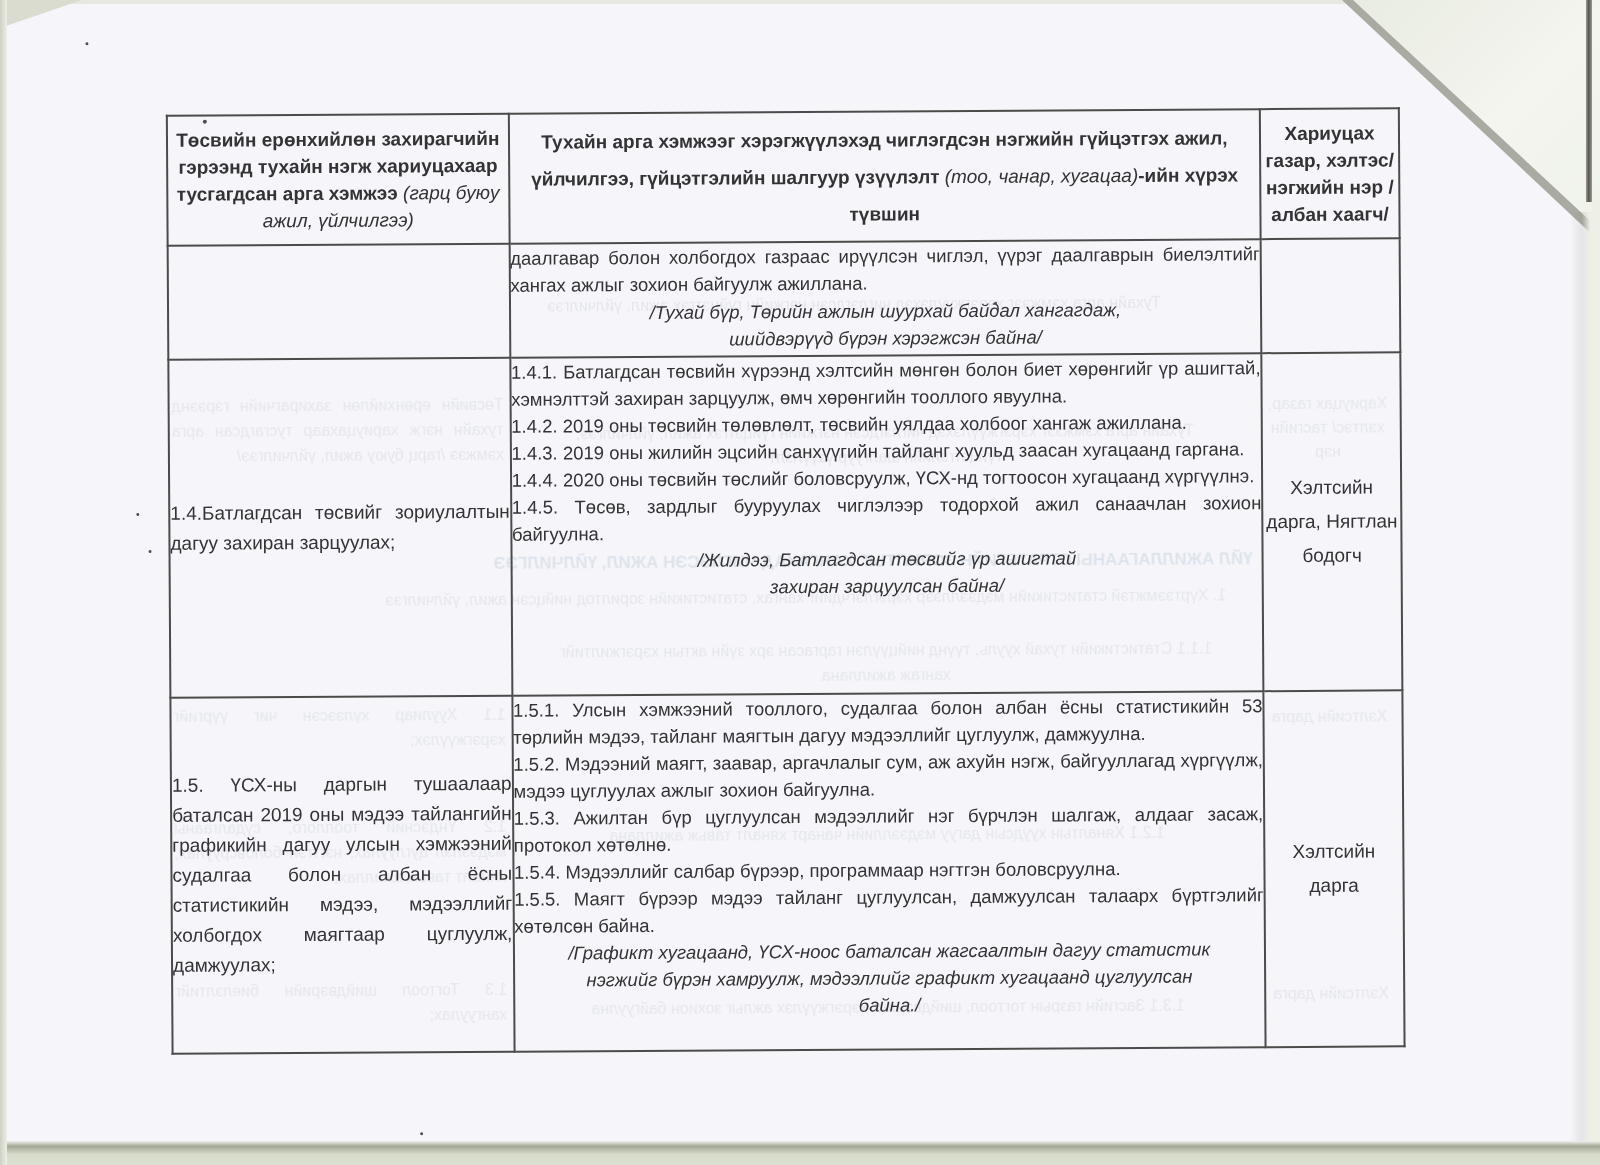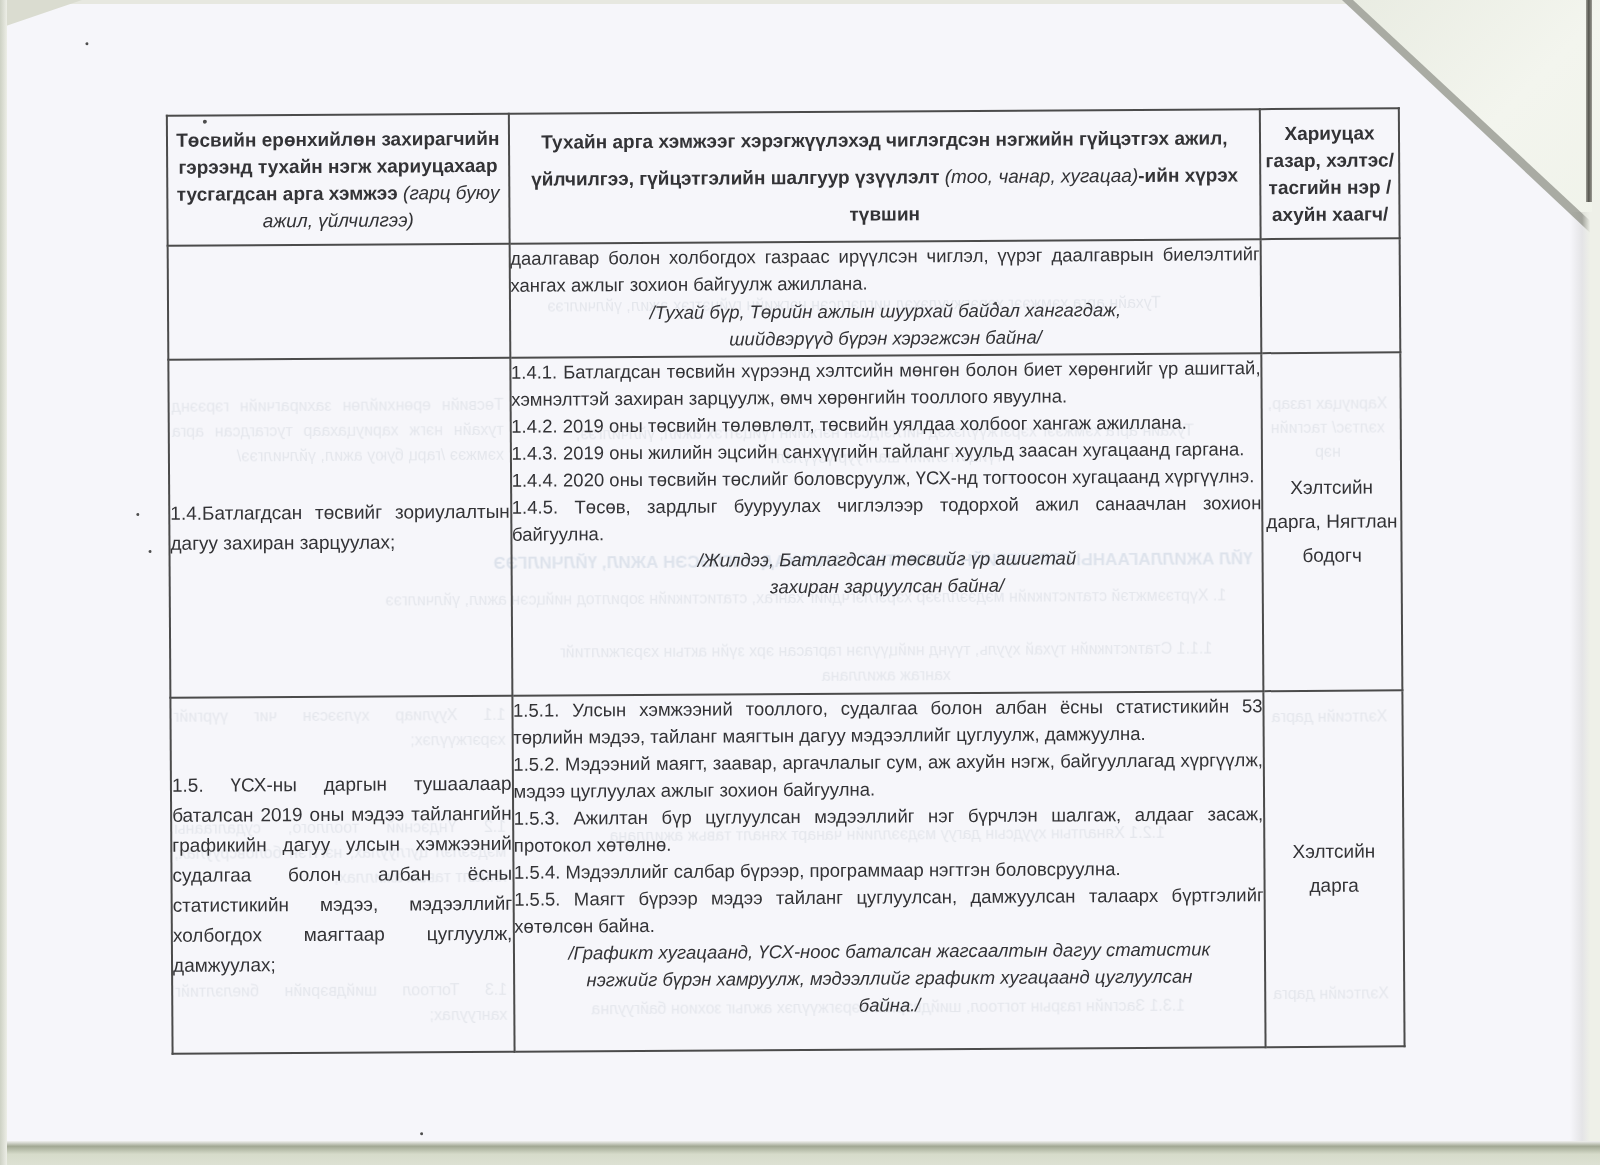--- a/index.html
+++ b/index.html
@@ -122,21 +122,21 @@
         <col style="width:139px">
       </colgroup>
       <tbody>
           <tr style="height:130px;">
         <th class="hc hc1">
           <span>Төсвийн ерөнхийлөн захирагчийн  гэрээнд тухайн нэгж хариуцахаар тусгагдсан арга хэмжээ </span><span class="paren">(гарц буюу ажил, үйлчилгээ)</span>
         </th>
         <th class="hc hc2">
           <span>Тухайн арга хэмжээг хэрэгжүүлэхэд чиглэгдсэн нэгжийн гүйцэтгэх ажил, үйлчилгээ, гүйцэтгэлийн шалгуур үзүүлэлт </span><span class="paren">(тоо, чанар, хугацаа)</span><span>-ийн хүрэх түвшин</span>
         </th>
-        <th class="hc hc3">Хариуцах газар, хэлтэс/ тасгийн нэр /ахуйн хаагч/</th>
+        <th class="hc hc3">Хариуцах газар, хэлтэс/ нэгжийн нэр /албан хаагч/</th>
       </tr>
 
       <tr style="height:114px;">
         <td></td>
         <td class="cell-exec">
           <p>даалгавар болон холбогдох газраас ирүүлсэн чиглэл, үүрэг даалгаврын биелэлтийг хангах ажлыг зохион байгуулж ажиллана.</p>
           <div class="note rowA-note">
             <div>/Тухай бүр, Төрийн ажлын шуурхай байдал хангагдаж,</div>
             <div>шийдвэрүүд бүрэн хэрэгжсэн байна/</div>
           </div>

